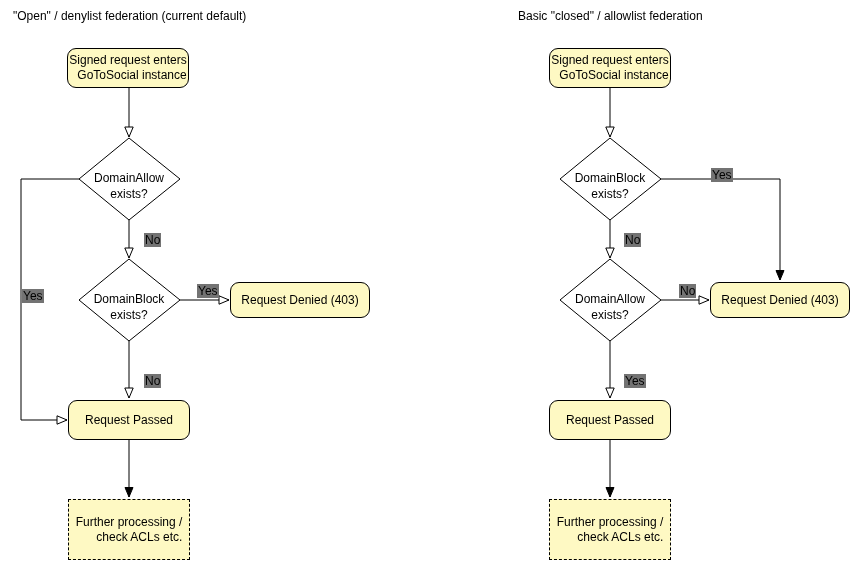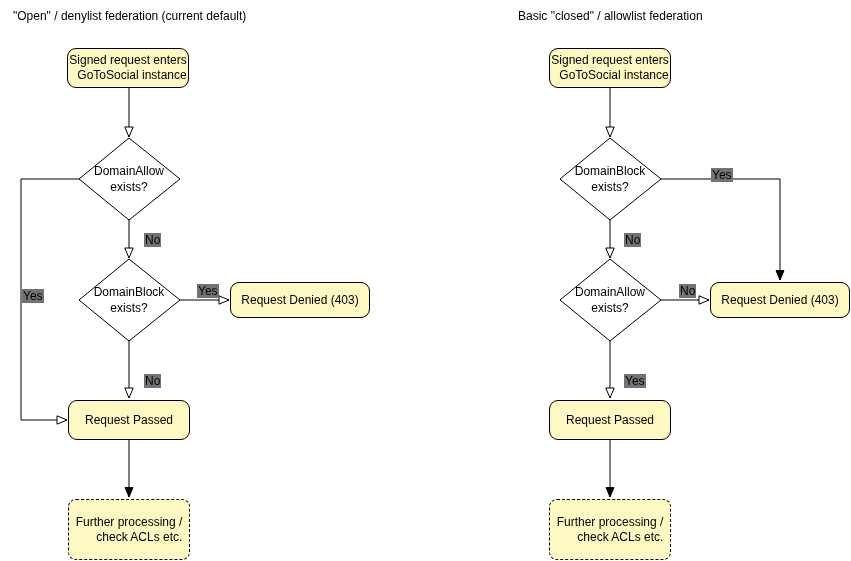--- a/index.html
+++ b/index.html
@@ -9,24 +9,24 @@
     overflow:hidden;
   }
   svg.layer{position:absolute;left:0;top:0;}
   .title{position:absolute;white-space:pre;line-height:16px;}
   .node{
     position:absolute;box-sizing:border-box;background:#fef9c3;
     border:1px solid #000;display:flex;align-items:center;justify-content:center;
     text-align:right;white-space:pre-line;line-height:15px;
   }
   .rounded{border-radius:9px;}
-  .dashed{border-style:dashed;border-radius:8px;}
+  .dashed{border-style:dashed;border-radius:0;}
   .dlabel{
     position:absolute;transform:translate(-50%,-50%);
-    text-align:center;white-space:pre-line;line-height:16px;
+    text-align:center;white-space:pre-line;line-height:16px;margin-top:7px;
   }
   .elabel{
     position:absolute;background:#737373;padding:0 1px;line-height:14px;white-space:pre;
   }
 </style>
 </head>
 <body>
 
 <div class="canvas">
 

